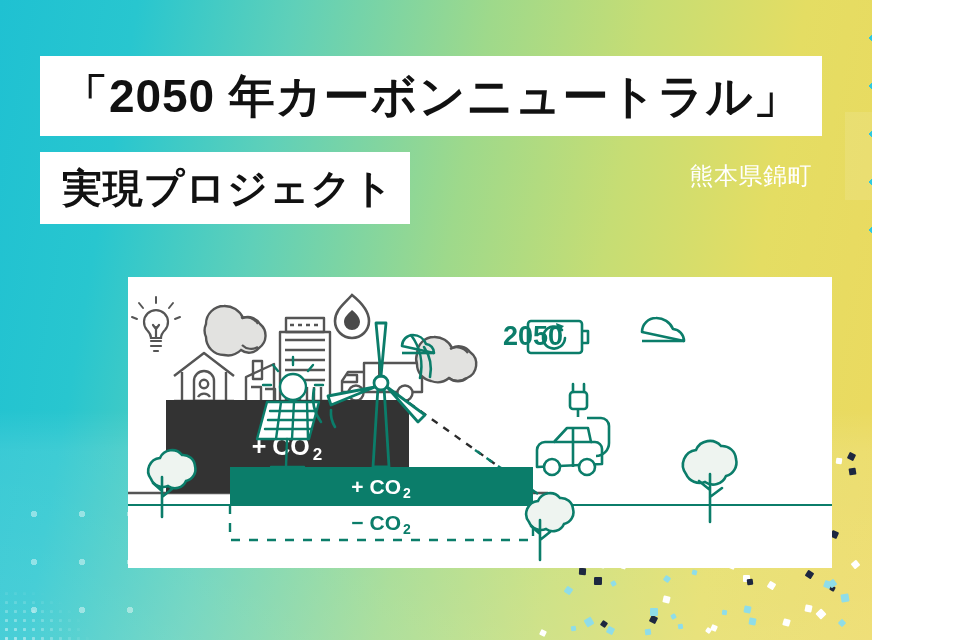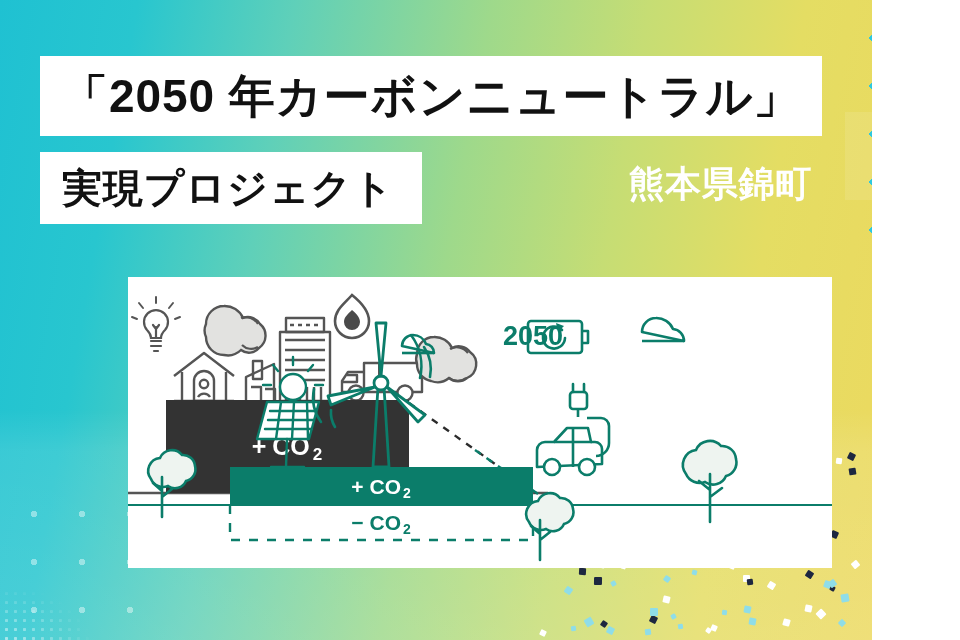--- a/index.html
+++ b/index.html
@@ -52,31 +52,31 @@
   
   .confetti{position:absolute;right:0;bottom:0;width:420px;height:230px;}
   .confetti i{position:absolute;display:block;width:7px;height:7px;border-radius:1px;}
 
   
   .title-box{
     position:absolute;background:#ffffff;display:flex;align-items:center;
     box-sizing:border-box;
   }
   .title-box.l1{left:40px;top:56px;height:80px;padding:0 22px 0 22px;}
-  .title-box.l2{left:40px;top:152px;height:72px;padding:0 28px 0 22px;justify-content:flex-end;}
+  .title-box.l2{left:40px;top:152px;height:72px;padding:0 16px 0 22px;justify-content:flex-end;}
   .title-text{
     font-weight:700;color:#111111;letter-spacing:.02em;white-space:nowrap;
     font-family:"Liberation Sans","DejaVu Sans",sans-serif;
   }
   .title-box.l1 .title-text{font-size:46px;line-height:1;}
   .title-box.l2 .title-text{font-size:40px;line-height:1;}
 
   .region{
     position:absolute;right:60px;top:160px;
-    font-size:36px;font-weight:700;color:#ffffff;letter-spacing:.02em;
+    font-size:24px;font-weight:400;color:#ffffff;letter-spacing:.02em;
     white-space:nowrap;
     font-family:"Liberation Sans","DejaVu Sans",sans-serif;
   }
 
   
   .panel{
     position:absolute;left:128px;top:277px;width:704px;height:291px;
     background:#ffffff;overflow:hidden;
   }
   .panel svg{display:block;}

